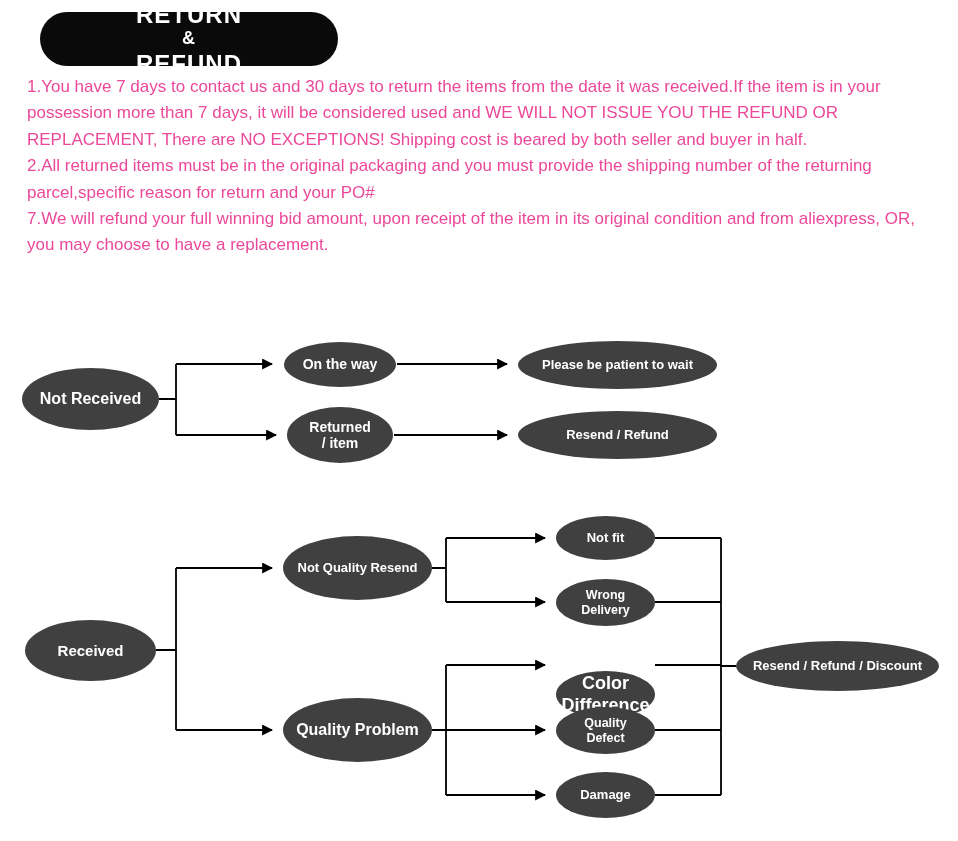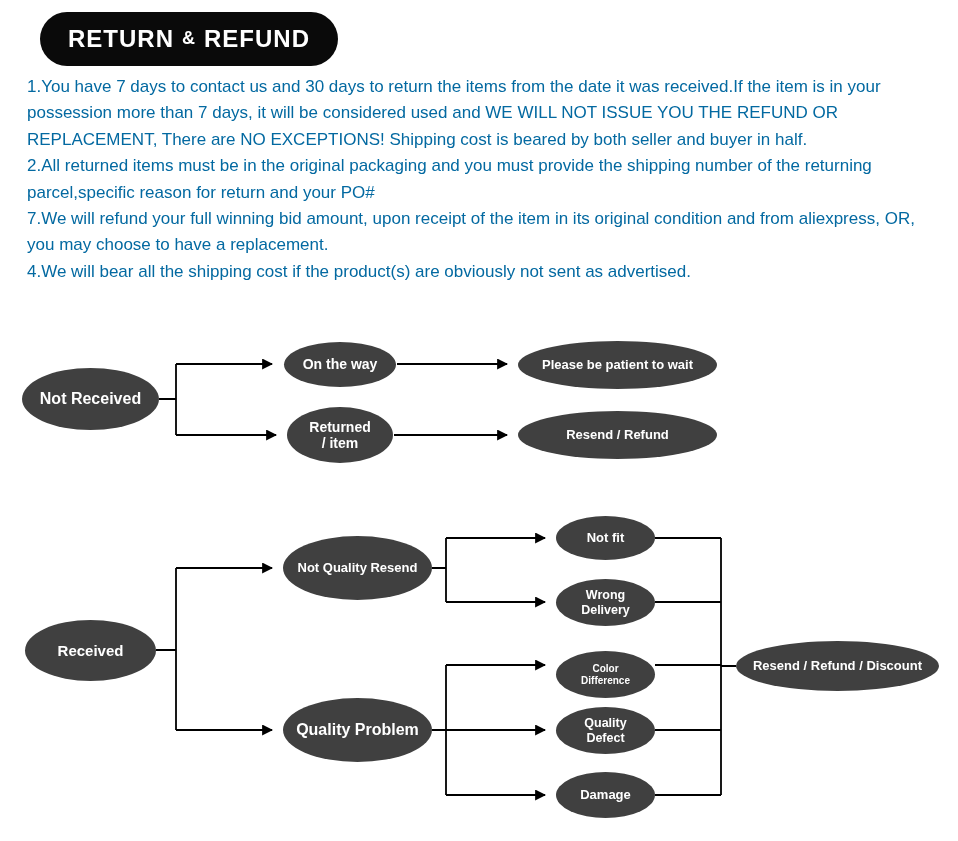--- a/index.html
+++ b/index.html
@@ -18,30 +18,31 @@
     left: 40px; top: 12px;
     width: 298px; height: 54px;
     background: #0a0a0a;
     border-radius: 28px;
     color: #ffffff;
     display: flex;
     align-items: center;
     justify-content: center;
     font-weight: bold;
     letter-spacing: 1px;
+    flex-direction: column;
   }
   .header-pill .hw { font-size: 24px; }
   .header-pill .hamp { font-size: 18px; font-weight: 600; margin: 0 8px; position: relative; top: -1px; }
 
   
   .policy {
     position: absolute;
     left: 27px; top: 74px;
     width: 906px;
-    color: #0369a1;
+    color: #ec4899;
     font-size: 17px;
     line-height: 26.4px;
   }
   .policy p { margin: 0; }
 
   
   .connectors {
     position: absolute;
     left: 0; top: 0;
     width: 958px; height: 841px;
@@ -65,41 +66,40 @@
   .n-not-received        { left: 22px;  top: 368px; width: 137px; height: 62px; font-size: 16px; }
   .n-on-the-way          { left: 284px; top: 342px; width: 112px; height: 45px; font-size: 14px; }
   .n-returned-lost       { left: 287px; top: 407px; width: 106px; height: 56px; font-size: 14px; line-height: 1.15; }
   .n-be-patient          { left: 518px; top: 341px; width: 199px; height: 48px; font-size: 13px; }
   .n-resend-refund       { left: 518px; top: 411px; width: 199px; height: 48px; font-size: 13px; }
   .n-received            { left: 25px;  top: 620px; width: 131px; height: 61px; font-size: 15px; }
   .n-not-quality-problem { left: 283px; top: 536px; width: 149px; height: 64px; font-size: 13px; }
   .n-quality-problem     { left: 283px; top: 698px; width: 149px; height: 64px; font-size: 16px; }
   .n-not-fit             { left: 556px; top: 516px; width: 99px;  height: 44px; font-size: 13px; }
   .n-wrong-delivery      { left: 556px; top: 579px; width: 99px;  height: 47px; font-size: 12.5px; }
-  .n-color-difference    { left: 556px; top: 651px; width: 99px;  height: 47px; font-size: 10px; }
+  .n-color-difference    { left: 556px; top: 671px; width: 99px;  height: 47px; font-size: 18px; }
   .n-quality-defect      { left: 556px; top: 707px; width: 99px;  height: 47px; font-size: 12.5px; }
   .n-damage              { left: 556px; top: 772px; width: 99px;  height: 46px; font-size: 13px; }
   .n-resend-refund-discount { left: 736px; top: 641px; width: 203px; height: 50px; font-size: 13px; }
 </style>
 </head>
 <body>
 
 <div class="page">
 
   <div class="header-pill">
     <span class="hw">RETURN</span>
     <span class="hamp">&amp;</span>
     <span class="hw">REFUND</span>
   </div>
 
   <div class="policy">
     <p>1.You have 7 days to contact us and 30 days to return the items from the date it was received.If the item is in your possession more than 7 days, it will be considered used and WE WILL NOT ISSUE YOU THE REFUND OR REPLACEMENT, There are NO EXCEPTIONS! Shipping cost is beared by both seller and buyer in half.</p>
     <p>2.All returned items must be in the original packaging and you must provide the shipping number of the returning parcel,specific reason for return and your PO#</p>
     <p>7.We will refund your full winning bid amount, upon receipt of the item in its original condition and from aliexpress, OR, you may choose to have a replacement.</p>
-    <p>4.We will bear all the shipping cost if the product(s) are obviously not sent as advertised.</p>
   </div>
 
   <svg class="connectors" width="958" height="841" viewBox="0 0 958 841" xmlns="http://www.w3.org/2000/svg">
     <defs>
       <marker id="arrow" markerUnits="userSpaceOnUse" viewBox="0 0 10 10" markerWidth="11" markerHeight="11" refX="9" refY="5" orient="auto">
         <path d="M0,0 L10,5 L0,10 z" fill="#000000"></path>
       </marker>
     </defs>
     <g stroke="#000000" stroke-width="1.8" fill="none">
       <path d="M159,399 H176 M176,364 V435

